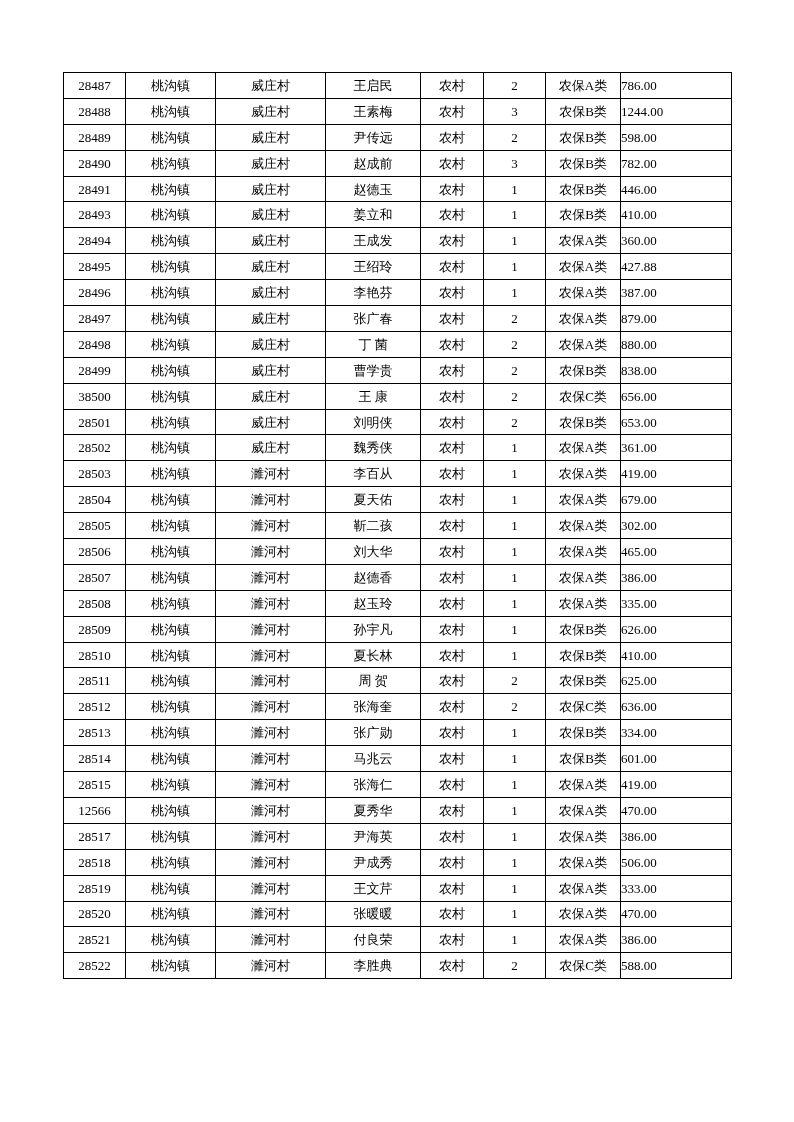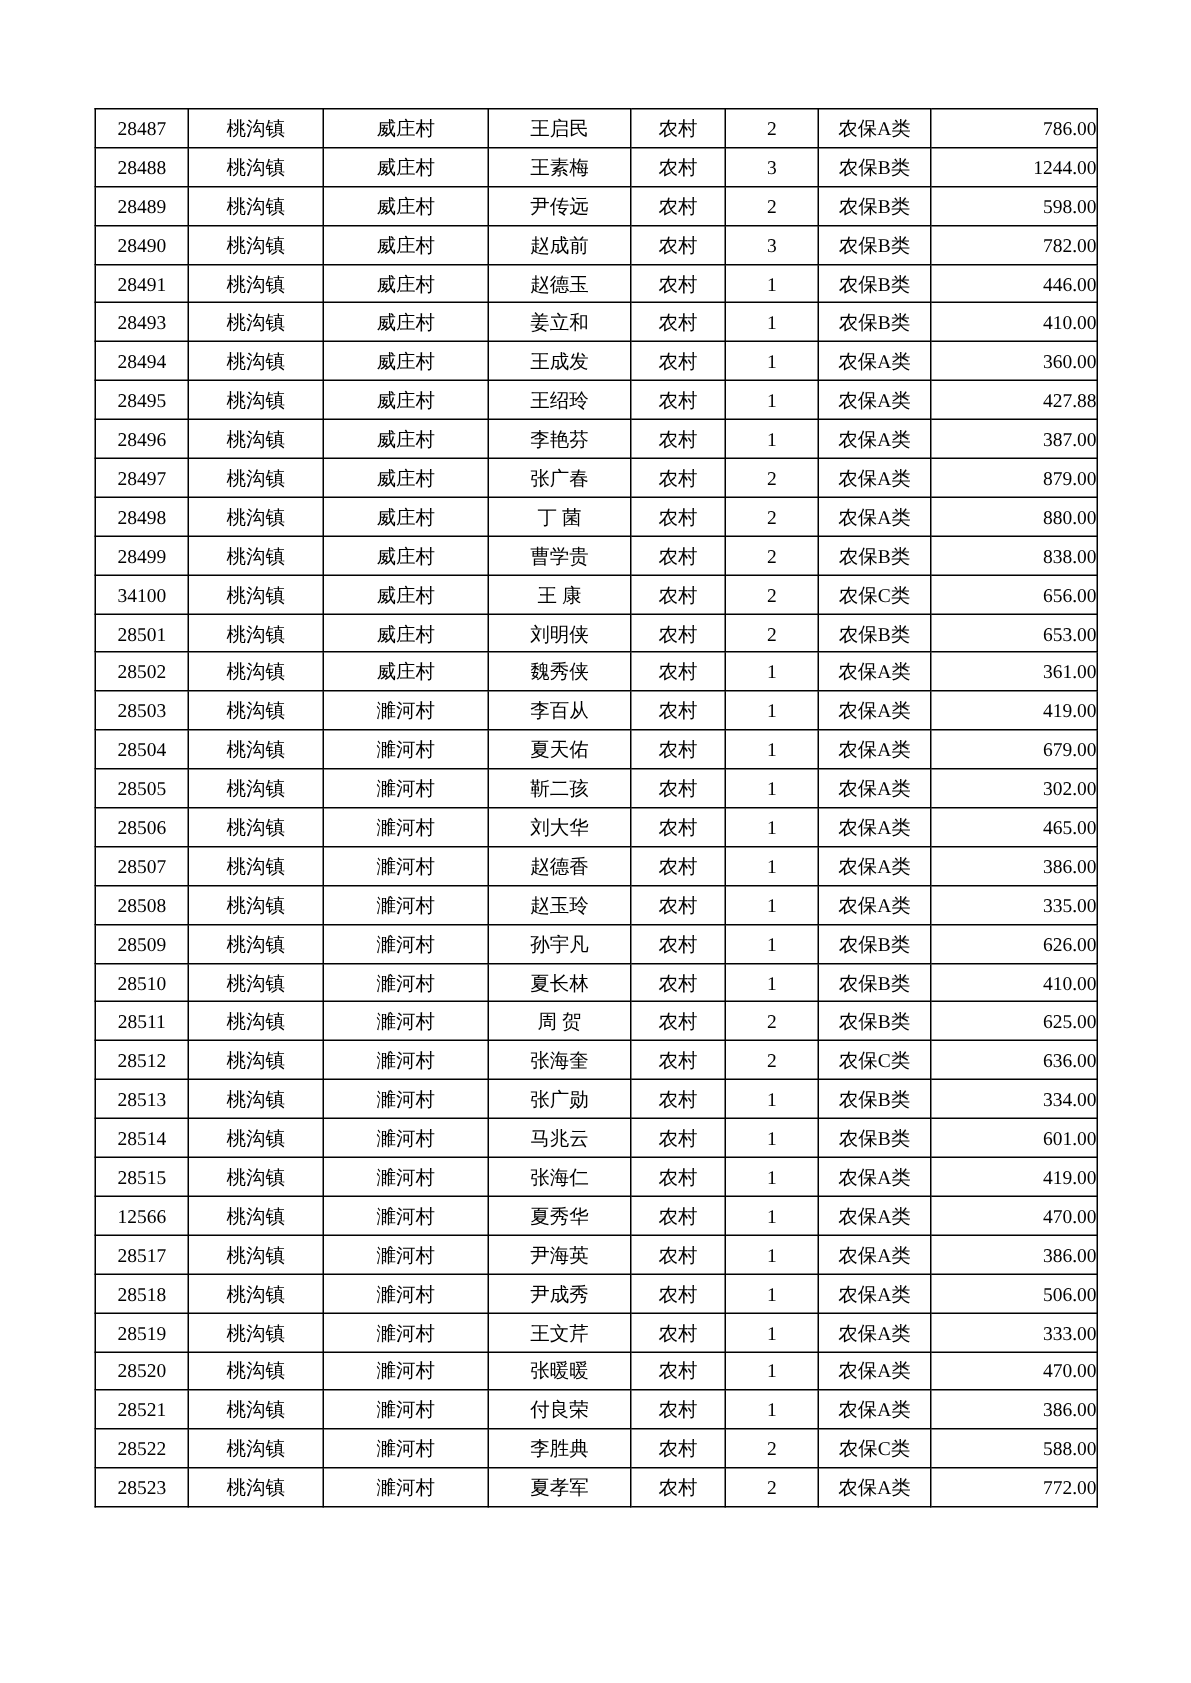--- a/index.html
+++ b/index.html
@@ -33,21 +33,21 @@
     height: 24.9px;
     padding: 0;
     font-size: 13px;
     line-height: 1;
     text-align: center;
     vertical-align: middle;
     white-space: nowrap;
     overflow: hidden;
   }
   table.records td.col-amount {
-    text-align: right;
+    text-align: left;
   }
   col.c-id       { width: 62px; }
   col.c-town     { width: 90px; }
   col.c-village  { width: 110px; }
   col.c-name     { width: 95px; }
   col.c-residence{ width: 63px; }
   col.c-count    { width: 62px; }
   col.c-category { width: 75px; }
   col.c-amount   { width: 111px; }
 </style>
@@ -181,21 +181,21 @@
           <td class="col-id">28499</td>
           <td class="col-town">桃沟镇</td>
           <td class="col-village">威庄村</td>
           <td class="col-name">曹学贵</td>
           <td class="col-residence">农村</td>
           <td class="col-count">2</td>
           <td class="col-category">农保B类</td>
           <td class="col-amount">838.00</td>
         </tr>
         <tr>
-          <td class="col-id">34100</td>
+          <td class="col-id">38500</td>
           <td class="col-town">桃沟镇</td>
           <td class="col-village">威庄村</td>
           <td class="col-name">王 康</td>
           <td class="col-residence">农村</td>
           <td class="col-count">2</td>
           <td class="col-category">农保C类</td>
           <td class="col-amount">656.00</td>
         </tr>
         <tr>
           <td class="col-id">28501</td>
@@ -409,26 +409,16 @@
         </tr>
         <tr>
           <td class="col-id">28522</td>
           <td class="col-town">桃沟镇</td>
           <td class="col-village">濉河村</td>
           <td class="col-name">李胜典</td>
           <td class="col-residence">农村</td>
           <td class="col-count">2</td>
           <td class="col-category">农保C类</td>
           <td class="col-amount">588.00</td>
-        </tr>
-        <tr>
-          <td class="col-id">28523</td>
-          <td class="col-town">桃沟镇</td>
-          <td class="col-village">濉河村</td>
-          <td class="col-name">夏孝军</td>
-          <td class="col-residence">农村</td>
-          <td class="col-count">2</td>
-          <td class="col-category">农保A类</td>
-          <td class="col-amount">772.00</td>
         </tr>
       </tbody>
   </table>
 </div>
 
 </body></html>

